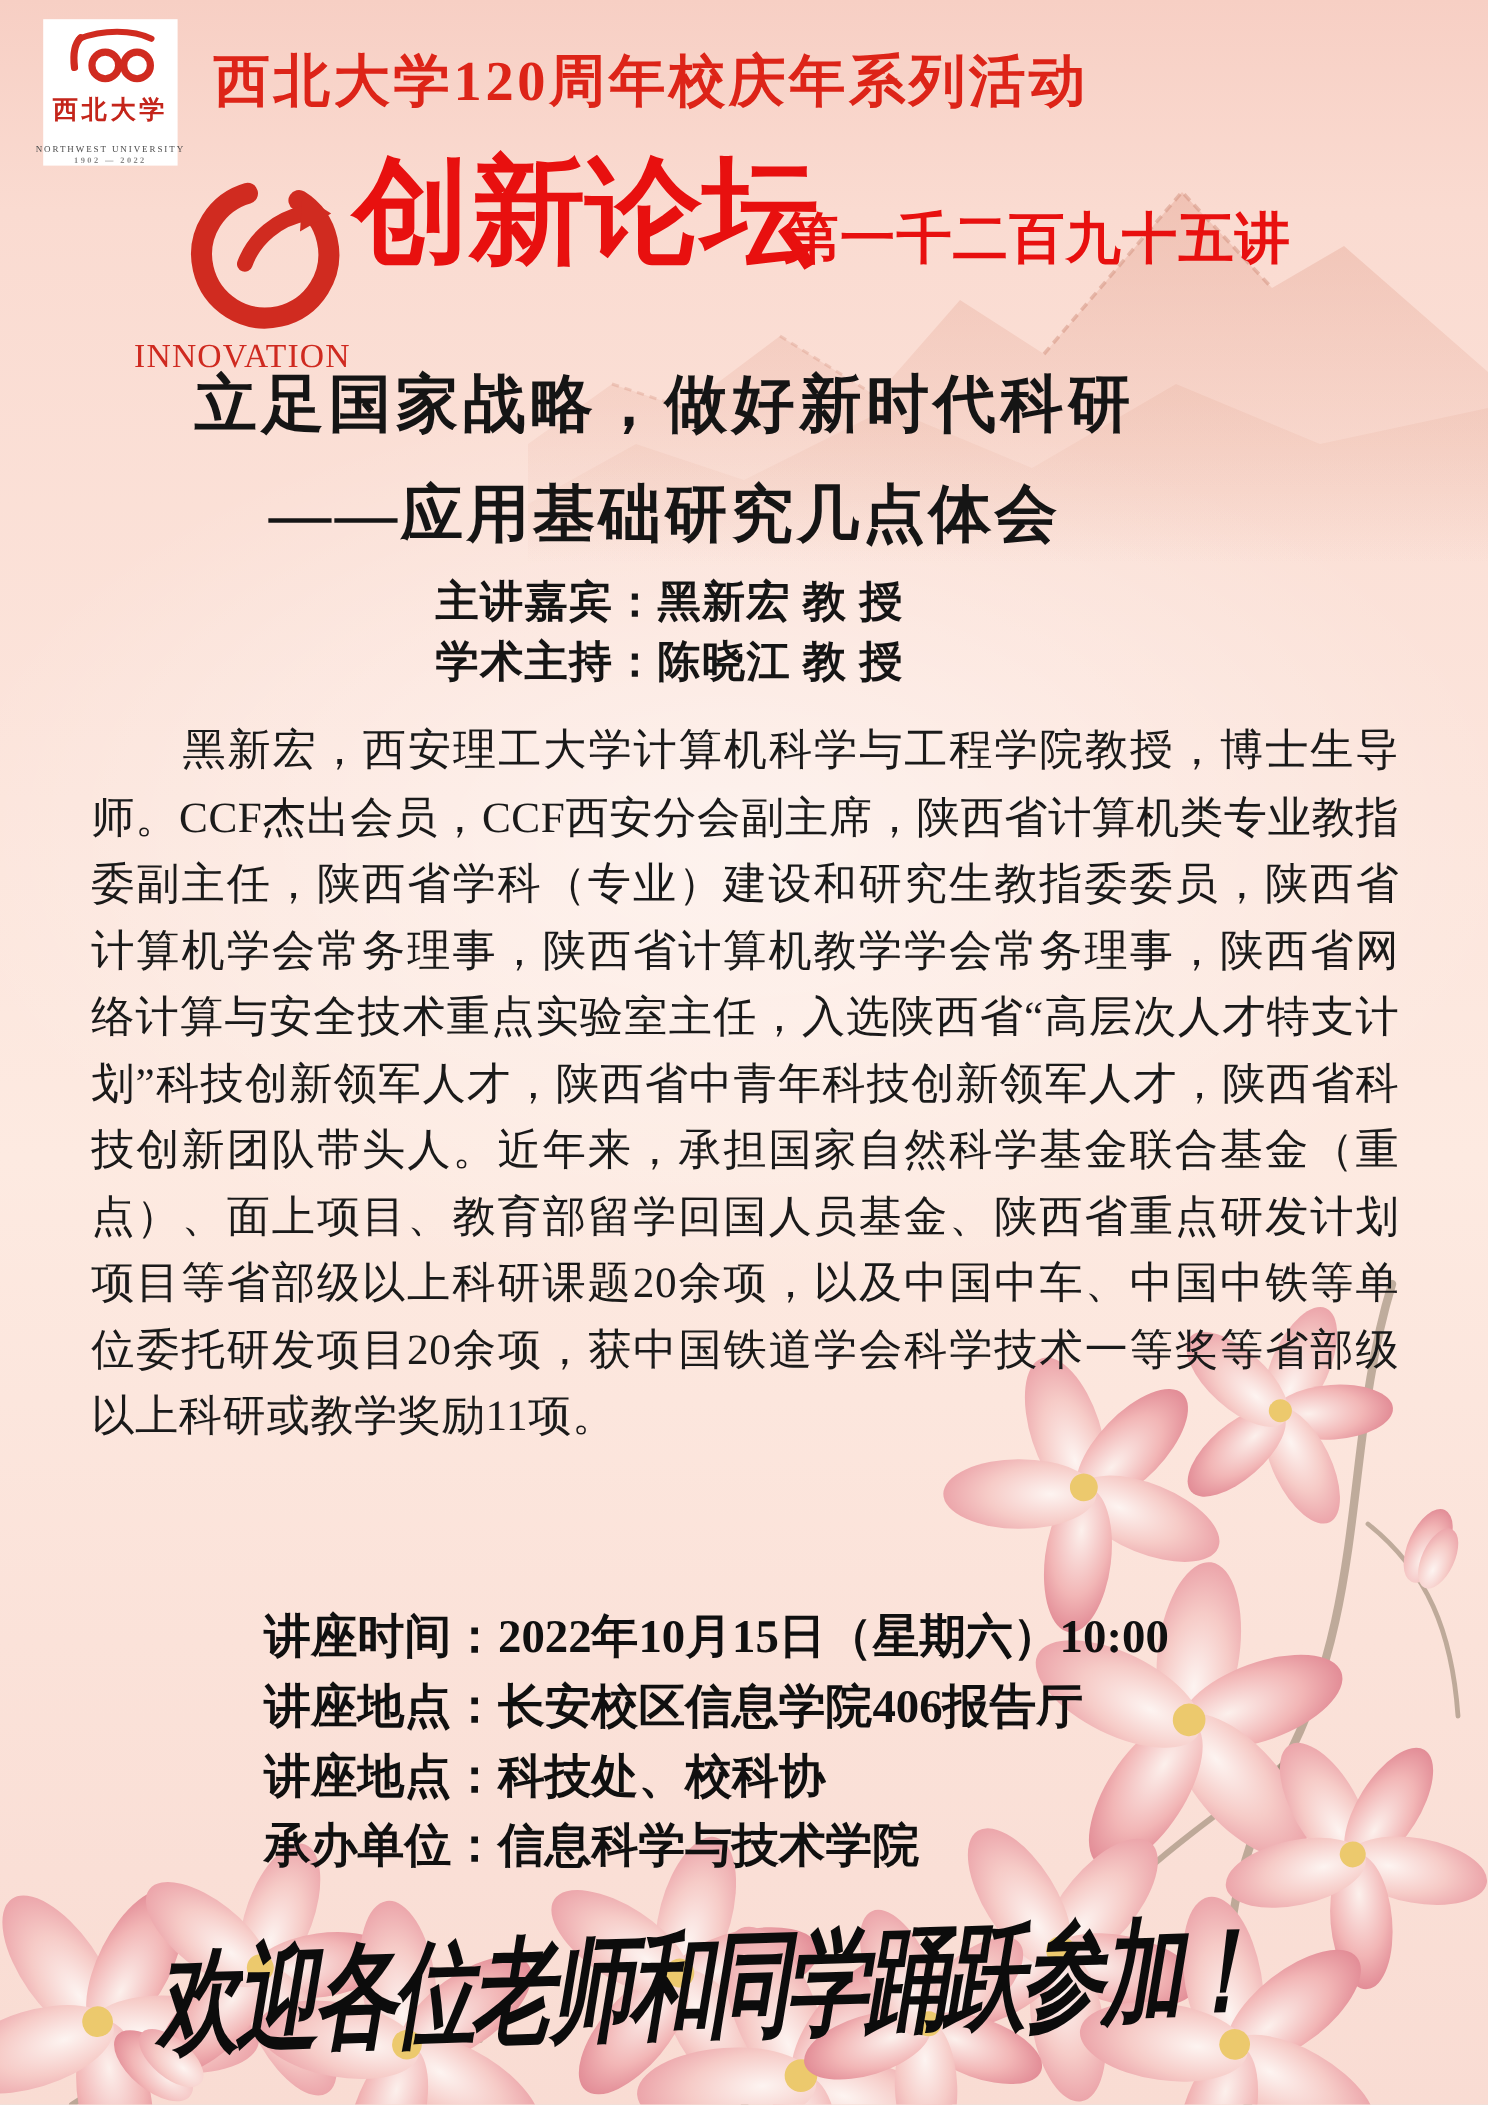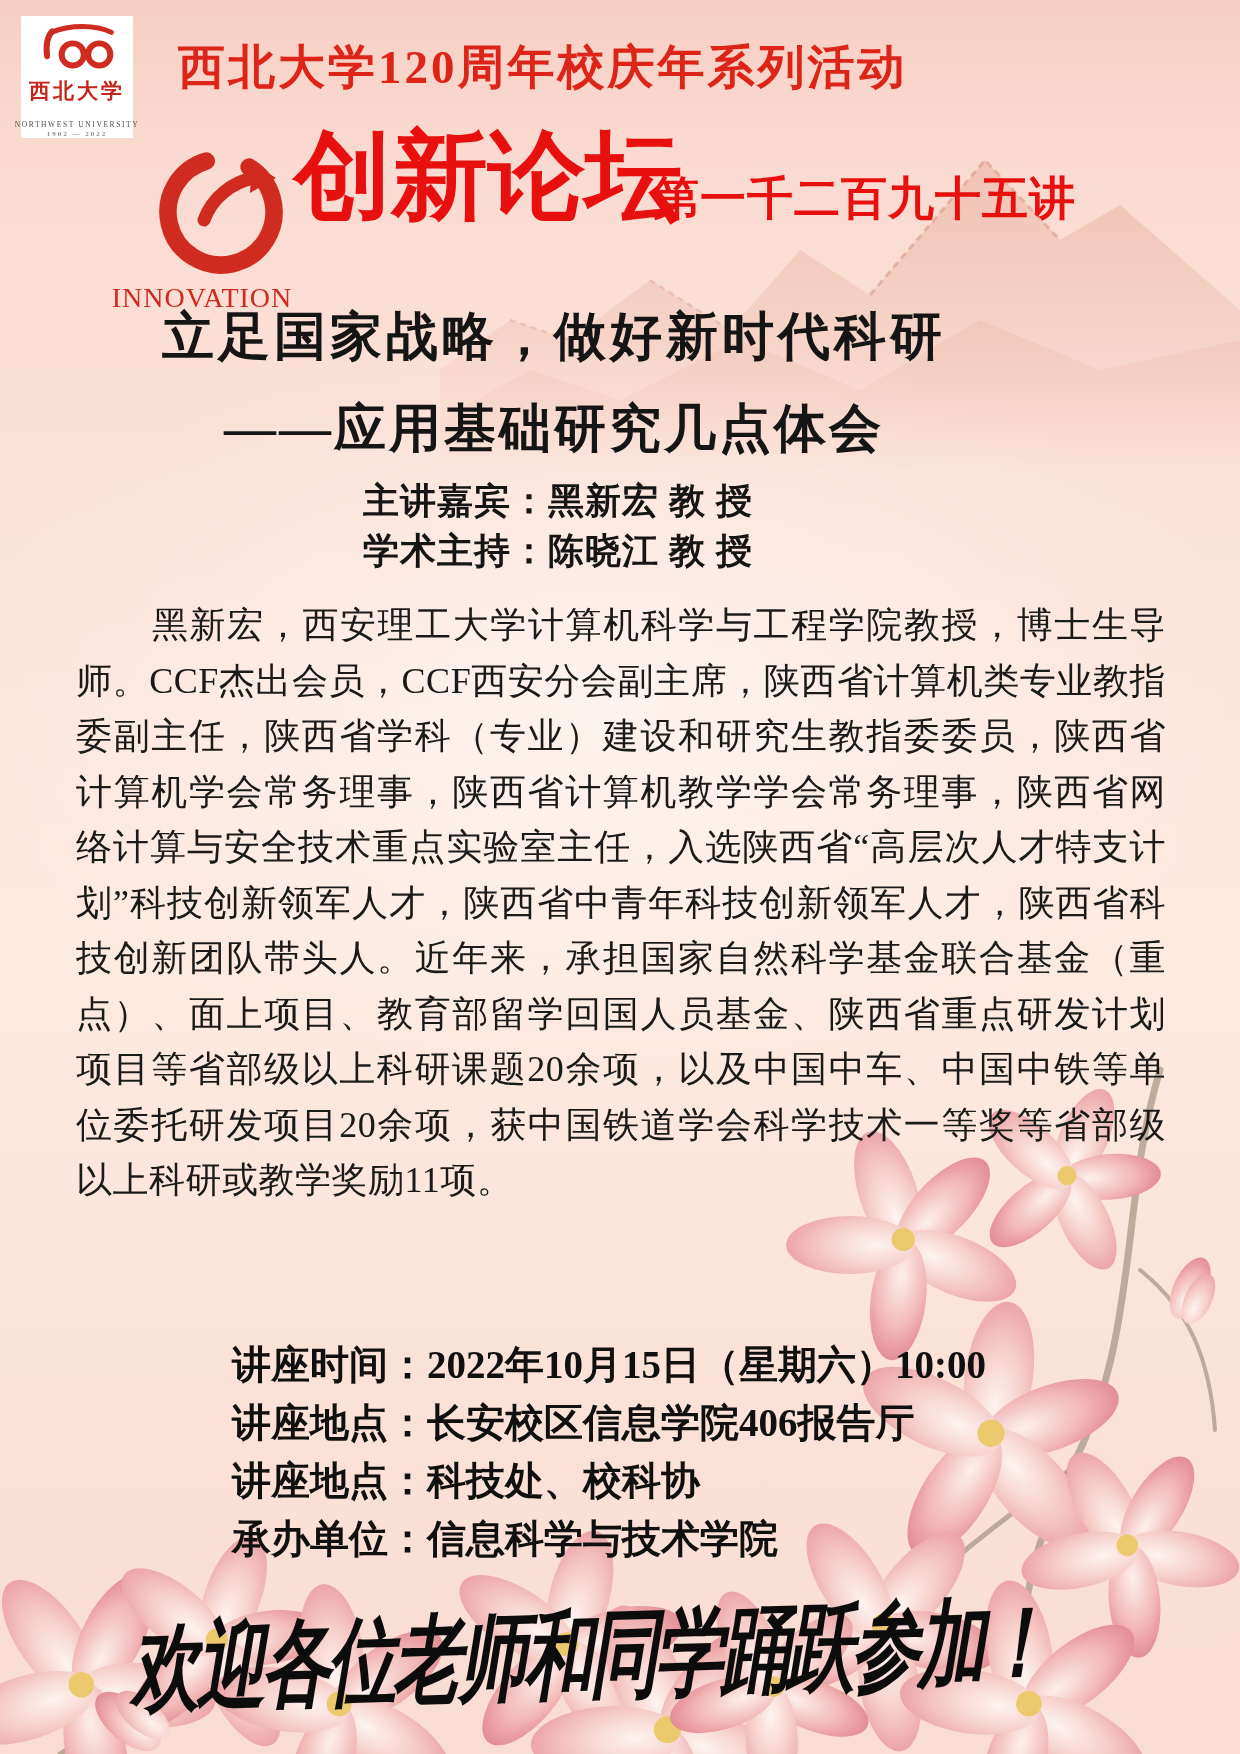--- a/index.html
+++ b/index.html
@@ -7,21 +7,21 @@
     position:relative;width:1240px;height:1754px;overflow:hidden;
     font-family:"Liberation Serif","DejaVu Serif",serif;
     background:
       radial-gradient(ellipse 920px 520px at 49% 40%, rgba(255,255,255,.50), rgba(255,255,255,0) 72%),
       linear-gradient(180deg,#f7cfc4 0%,#fadbd1 10%,#fce5dc 38%,#fdeae1 55%,#fbe2d9 78%,#f9dcd3 100%);
   }
   .deco{position:absolute;z-index:0;}
   .txt{position:absolute;z-index:2;}
 
   
-  .logo-box{left:21px;top:16px;width:112px;height:122px;background:#ffffff;
+  .logo-box{left:36px;top:16px;width:112px;height:122px;background:#ffffff;
     display:flex;flex-direction:column;align-items:center;justify-content:flex-start;
     padding-top:6px;box-sizing:border-box;}
   .logo-mark{width:92px;height:58px;}
   .logo-cn{font-size:21px;font-weight:700;color:#c4251b;letter-spacing:3px;margin-top:2px;}
   .logo-en{font-size:7.5px;color:#4e4e4e;letter-spacing:1.6px;margin-top:15px;white-space:nowrap;}
   .logo-years{font-size:7px;color:#8a8a8a;letter-spacing:2px;margin-top:1px;font-weight:bold;}
 
   .series-title{left:134px;top:36px;font-size:47px;font-weight:700;color:#dd2418;
     letter-spacing:3px;white-space:nowrap;padding-left:44px;}
 
@@ -38,21 +38,21 @@
     transform:translateX(-66px);font-weight:700;}
   .lecture-title .l1{font-size:52px;letter-spacing:4px;}
   .lecture-title .l2{font-size:52px;letter-spacing:3px;margin-top:22px;}
 
   .speakers{top:476px;left:0;width:1240px;text-align:center;color:#151515;
     transform:translateX(-62px);font-size:36px;font-weight:700;line-height:50px;letter-spacing:1px;}
 
   .bio{left:76px;top:598px;width:1090px;margin:0;font-size:36px;line-height:55.5px;
     color:#1a1a1a;text-align:justify;text-indent:76px;letter-spacing:.5px;}
 
-  .details{left:232px;top:1336px;font-size:39px;font-weight:700;color:#101010;line-height:58px;}
+  .details{left:220px;top:1336px;font-size:39px;font-weight:700;color:#101010;line-height:58px;}
   .details .row{white-space:nowrap;}
 
   .welcome{top:1592px;left:0;width:1240px;text-align:center;color:#0c0c0c;}
   .welcome span{display:inline-block;font-size:96px;font-weight:900;font-style:italic;
     letter-spacing:-5px;transform:translateX(-48px) scaleX(.72) rotate(-1.2deg);white-space:nowrap;}
 </style>
 </head>
 <body>
 
 <div class="poster">

